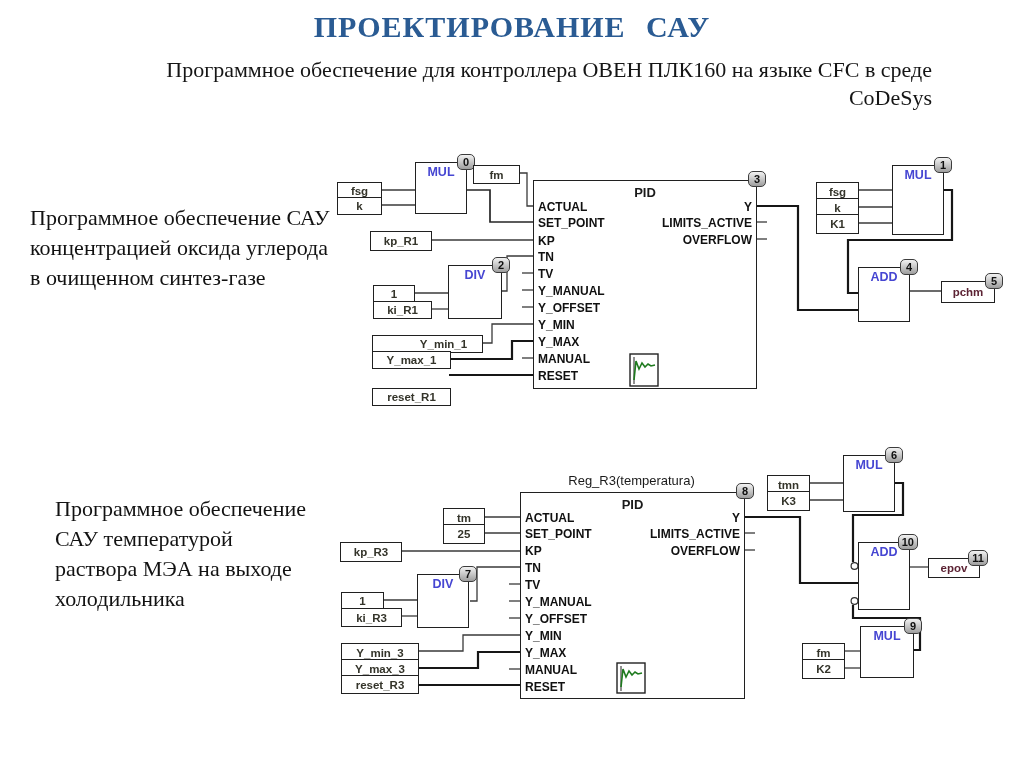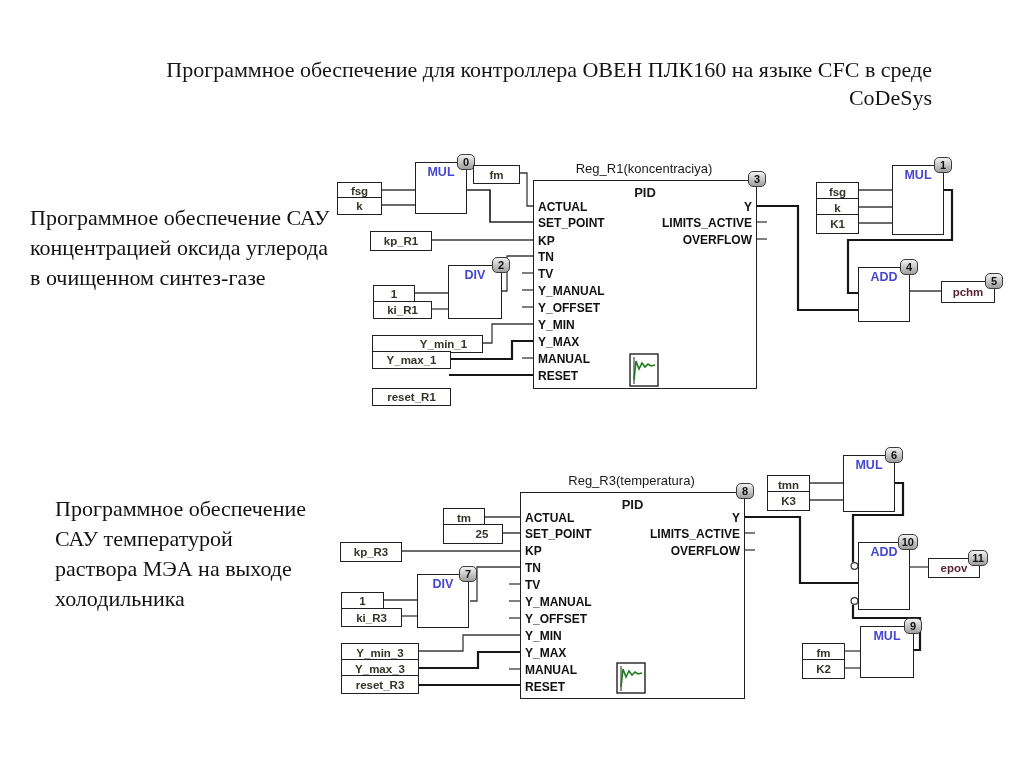--- a/index.html
+++ b/index.html
@@ -39,20 +39,21 @@
   .port{position:absolute;height:16px;line-height:16px;white-space:nowrap;
        font-weight:bold;font-size:12px;color:#101010;}
   .port.in{left:4px;} .port.out{right:4px;}
   .trend{position:absolute;z-index:2;}
 </style>
 </head>
 <body>
 
 <div class="slide">
 
+  <div class="title">ПРОЕКТИРОВАНИЕ САУ</div>
   <div class="subtitle">Программное обеспечение для контроллера  ОВЕН ПЛК160  на языке CFC в среде CoDeSys</div>
 
   <div class="caption cap1">Программное обеспечение САУ концентрацией оксида углерода в очищенном синтез-газе</div>
   <div class="caption cap2">Программное обеспечение САУ температурой раствора МЭА на выходе холодильника</div>
 
   <svg class="wires" width="1024" height="767">
 
     <path class="w" d="M380 190 H415"></path>
     <path class="w" d="M380 205 H415"></path>
     <path class="wm" d="M465 190 H490 V222 H533"></path>
@@ -107,21 +108,20 @@
   <div class="var" style="left:337px;top:182px;width:43px;height:16px;">fsg</div>
   <div class="var" style="left:337px;top:197px;width:43px;height:16px;">k</div>
 
   <div class="fb" style="left:415px;top:162px;width:50px;height:50px;">
     <span class="lbl">MUL</span>
     <span class="badge">0</span>
   </div>
 
   <div class="var" style="left:473px;top:165px;width:45px;height:17px;">fm</div>
 
-  <div class="pid-title" style="left:533px;top:161px;width:222px;">Reg_R1(koncentraciya)</div>
   <div class="fb" style="left:533px;top:180px;width:222px;height:207px;">
     <span class="badge big">3</span>
     <span class="lbl-dark">PID</span>
     <span class="port in" style="top:18px;">ACTUAL</span>
     <span class="port in" style="top:34px;">SET_POINT</span>
     <span class="port in" style="top:52px;">KP</span>
     <span class="port in" style="top:68px;">TN</span>
     <span class="port in" style="top:85px;">TV</span>
     <span class="port in" style="top:102px;">Y_MANUAL</span>
     <span class="port in" style="top:119px;">Y_OFFSET</span>
@@ -166,21 +166,21 @@
     <span class="lbl">ADD</span>
     <span class="badge">4</span>
   </div>
 
   <div class="var out" style="left:941px;top:281px;width:52px;height:20px;">
     <span>pchm</span>
     <span class="badge">5</span>
   </div>
 
   <div class="var" style="left:443px;top:508px;width:40px;height:17px;">tm</div>
-  <div class="var" style="left:443px;top:524px;width:40px;height:18px;padding-left:18px;">25</div>
+  <div class="var" style="left:443px;top:524px;width:40px;height:18px;">25</div>
 
   <div class="pid-title" style="left:520px;top:473px;width:223px;">Reg_R3(temperatura)</div>
   <div class="fb" style="left:520px;top:492px;width:223px;height:205px;">
     <span class="badge big">8</span>
     <span class="lbl-dark">PID</span>
     <span class="port in" style="top:17px;">ACTUAL</span>
     <span class="port in" style="top:33px;">SET_POINT</span>
     <span class="port in" style="top:50px;">KP</span>
     <span class="port in" style="top:67px;">TN</span>
     <span class="port in" style="top:84px;">TV</span>

